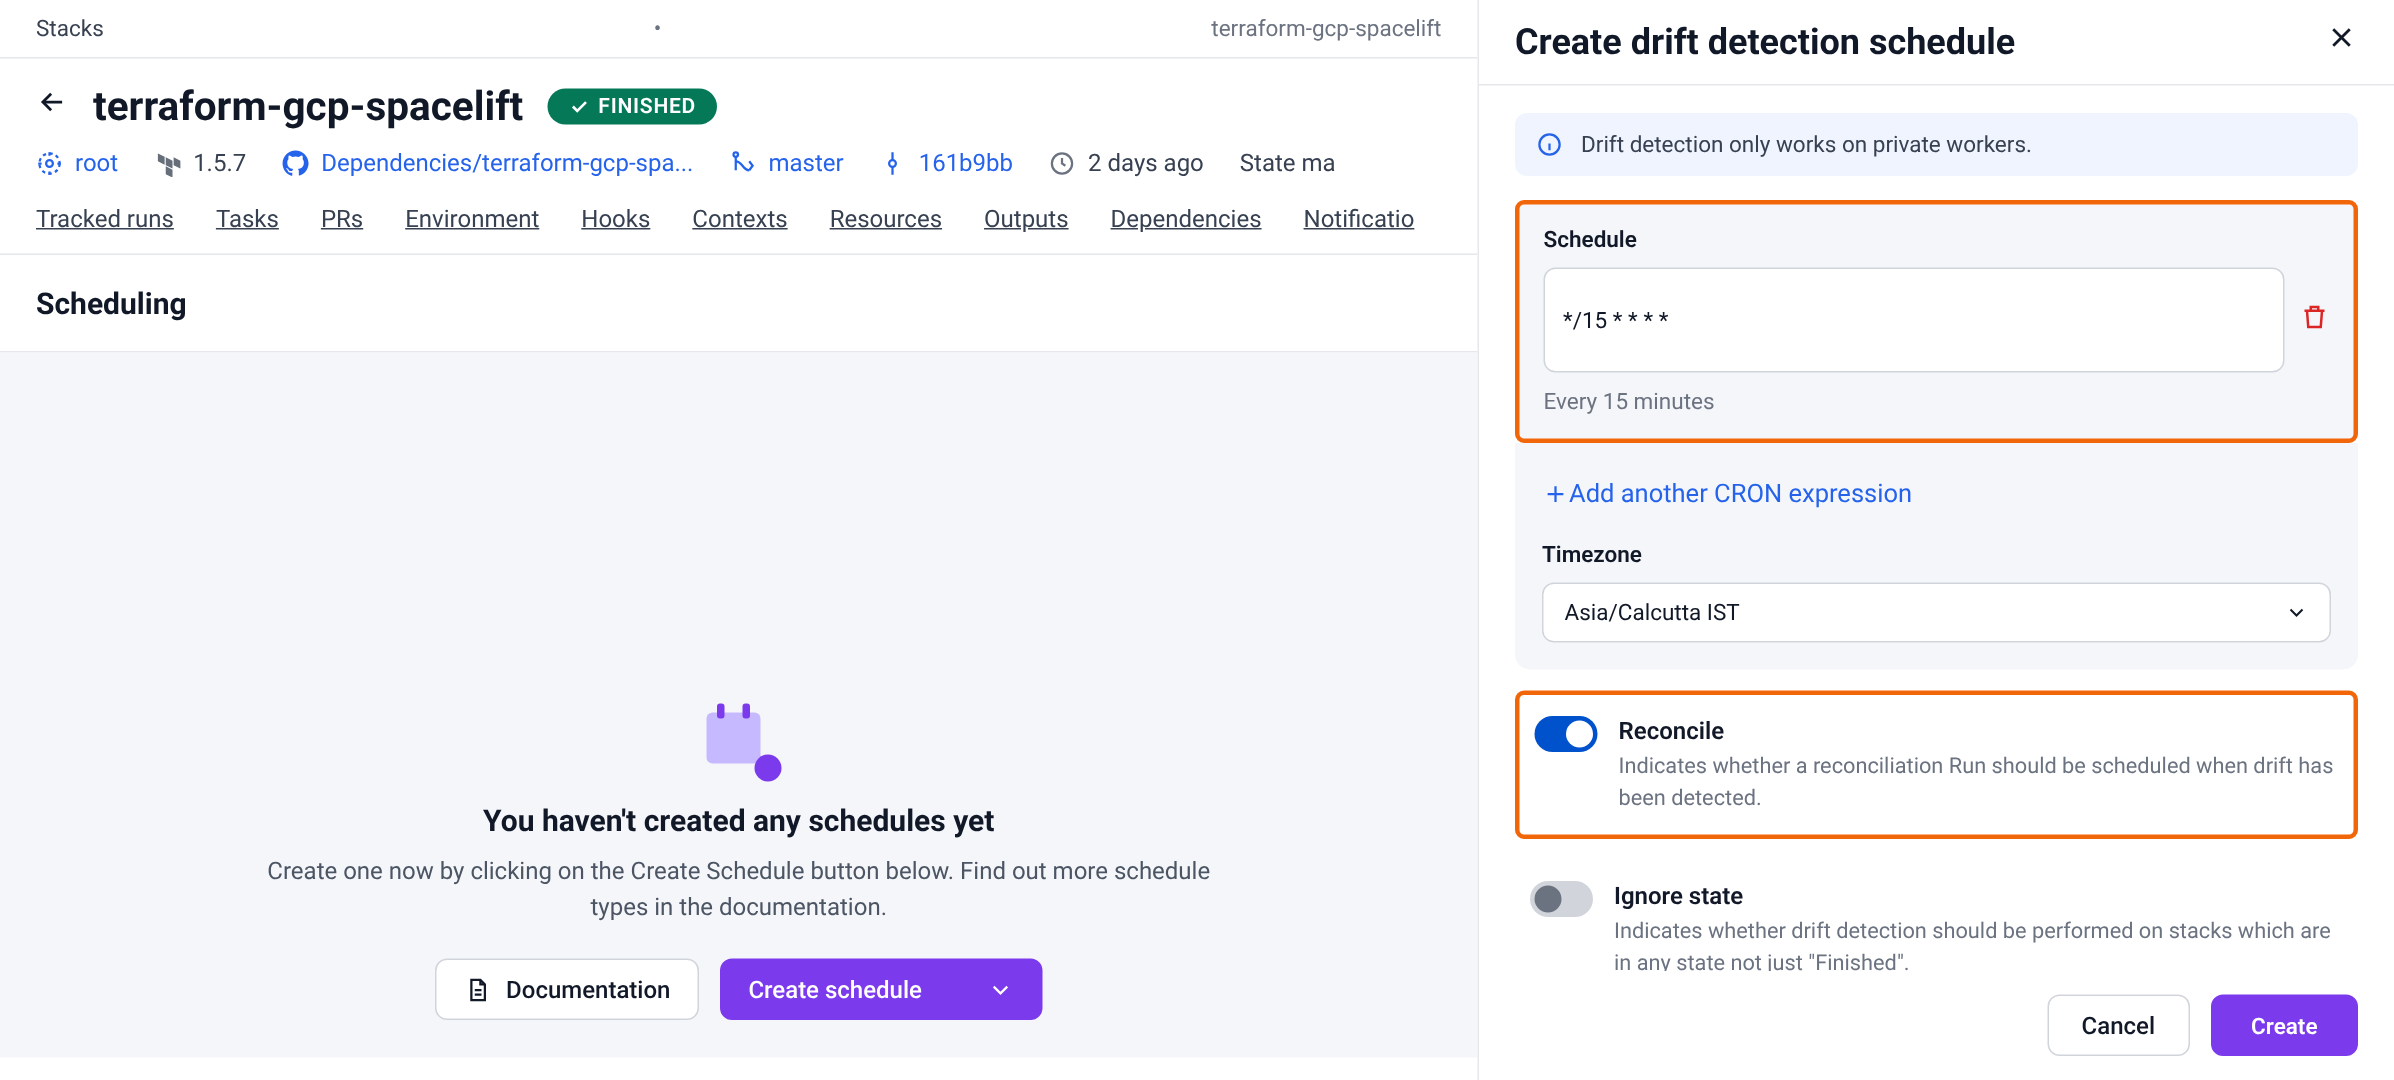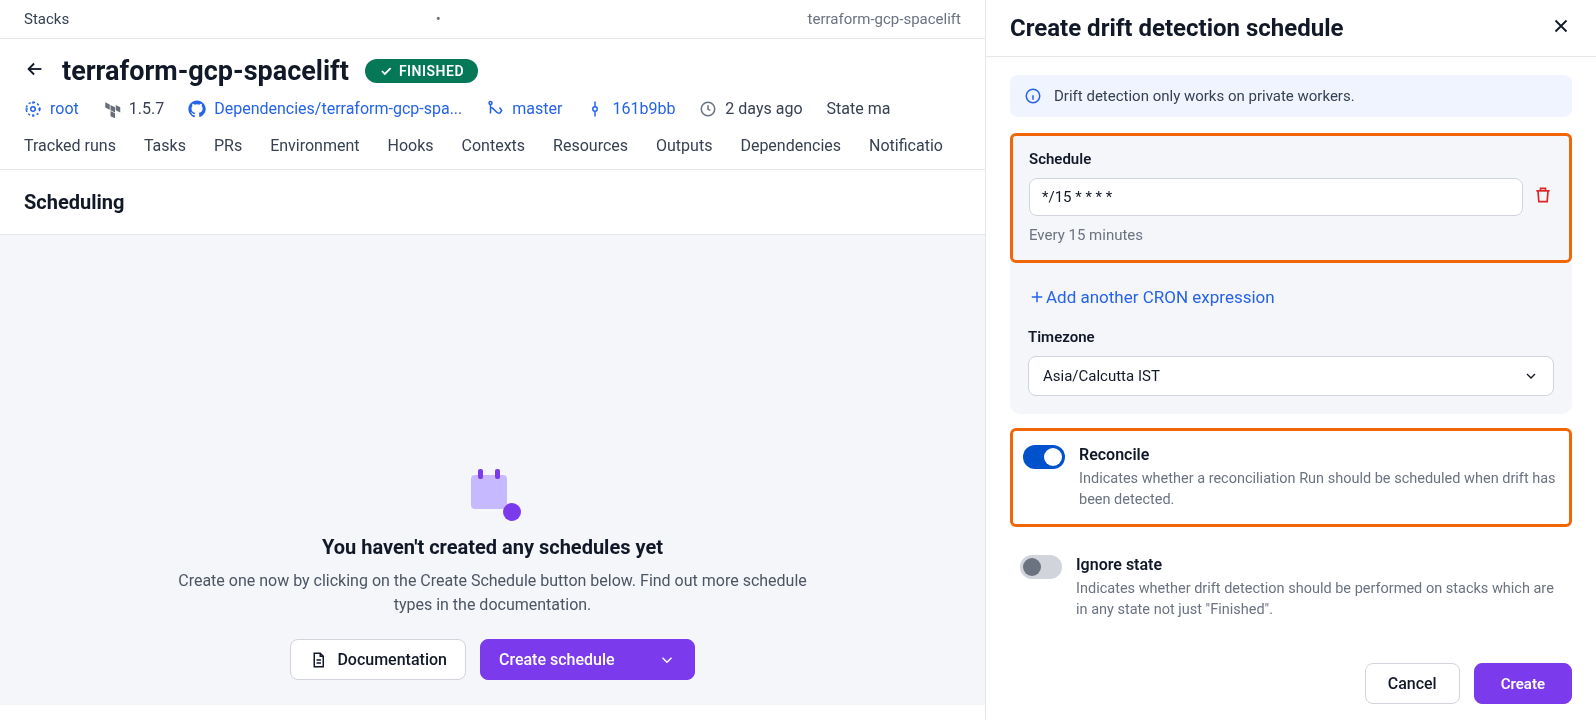--- a/index.html
+++ b/index.html
@@ -18,21 +18,21 @@
   .badge-finished { display: inline-flex; align-items: center; gap: 6px; background: #047857; color: #fff; border-radius: 999px; padding: 4px 14px; font-size: 14px; font-weight: 600; letter-spacing: 0.5px; }
   .badge-finished svg { width: 14px; height: 14px; }
   
   .meta-row { display: flex; align-items: center; gap: 24px; font-size: 16px; color: #374151; flex-wrap: wrap; }
   .meta-item { display: inline-flex; align-items: center; gap: 8px; }
   .meta-item.link { color: #2563eb; }
   .meta-item.link span { color: #2563eb; }
   .meta-item svg { width: 18px; height: 18px; flex-shrink: 0; }
   
   .tabs { display: flex; gap: 28px; margin-top: 18px; font-size: 16px; color: #374151; }
-  .tabs .tab { padding-bottom: 14px; cursor: pointer; white-space: nowrap; }
+  .tabs .tab { padding-bottom: 14px; cursor: pointer; white-space: nowrap; text-decoration: underline; }
   
   .section-title { padding: 20px 24px; font-size: 20px; font-weight: 700; border-bottom: 1px solid #e5e7eb; }
   
   .empty-state { background: #f5f6fa; min-height: 470px; padding-top: 240px; text-align: center; }
   .empty-icon { margin: 0 auto 20px; width: 44px; height: 40px; position: relative; }
   .calendar-bg { width: 36px; height: 34px; background: #c7b9ff; border-radius: 4px; position: relative; }
   .calendar-bg::before, .calendar-bg::after { content:""; position:absolute; top:-6px; width:5px; height:10px; background:#7c3aed; border-radius:2px; }
   .calendar-bg::before { left:7px; } .calendar-bg::after { right:7px; }
   .clock-badge { position:absolute; right:-6px; bottom:-6px; width:18px; height:18px; background:#7c3aed; border-radius:50%; }
   .empty-title { font-size: 20px; font-weight: 700; margin-bottom: 10px; }
@@ -50,21 +50,21 @@
   .close-x { font-size:22px; cursor:pointer; }
   
   .panel-body { padding: 18px 24px; flex:1; overflow:auto; }
   .info-banner { display:flex; align-items:center; gap:12px; background:#eff4ff; border-radius:8px; padding:12px 14px; color:#374151; font-size:15px; }
   .info-banner svg { width:18px; height:18px; color:#2563eb; flex-shrink:0; }
   
   .form-card { background:#f5f6fa; border-radius:10px; padding:18px; margin-top:16px; }
   .highlight { border: 3px solid #f2660a; border-radius:6px; }
   .field-label { font-size:15px; font-weight:600; margin-bottom:10px; display:block; }
   .input-row { display:flex; align-items:center; gap:10px; }
-  .text-input { flex:1; background:#fff; border:1px solid #d1d5db; border-radius:8px; padding:9px 12px; font-size:15px; color:#111827; }
+  .text-input { flex:1; background:#fff; border:1px solid #d1d5db; border-radius:8px; padding:25px 12px; font-size:15px; color:#111827; }
   .trash-icon { color:#dc2626; cursor:pointer; }
   .trash-icon svg { width:20px; height:20px; }
   .hint { color:#6b7280; font-size:15px; margin-top:10px; }
   .add-cron { display:inline-flex; align-items:center; gap:0; color:#2563eb; font-size:17px; margin-top:14px; cursor:pointer; }
   .add-cron svg { width:18px; height:18px; }
   
   .tz-label { font-size:15px; font-weight:600; margin:18px 0 10px; }
   .select { background:#fff; border:1px solid #d1d5db; border-radius:8px; padding:10px 14px; font-size:15px; display:flex; justify-content:space-between; align-items:center; cursor:pointer; }
   .select svg { width:16px; height:16px; }
   

